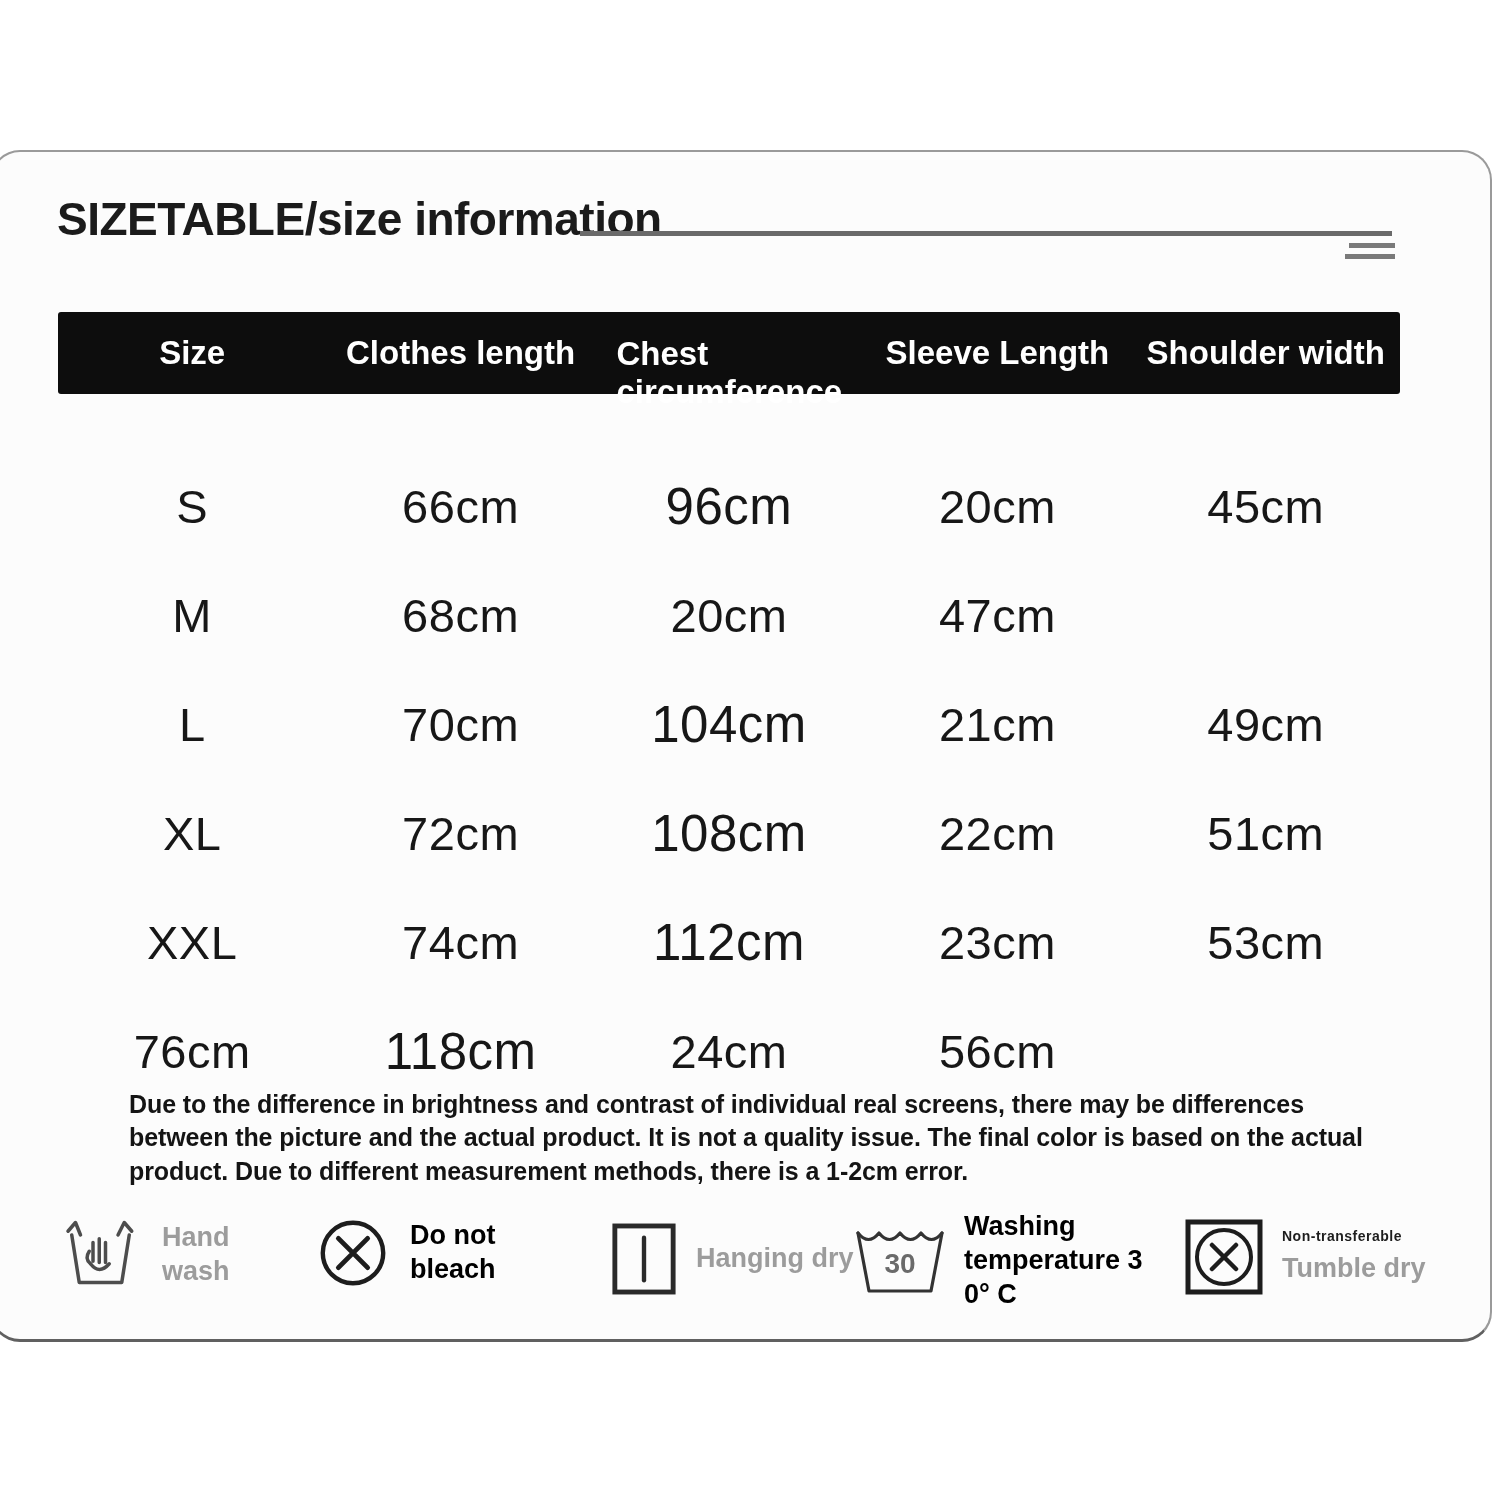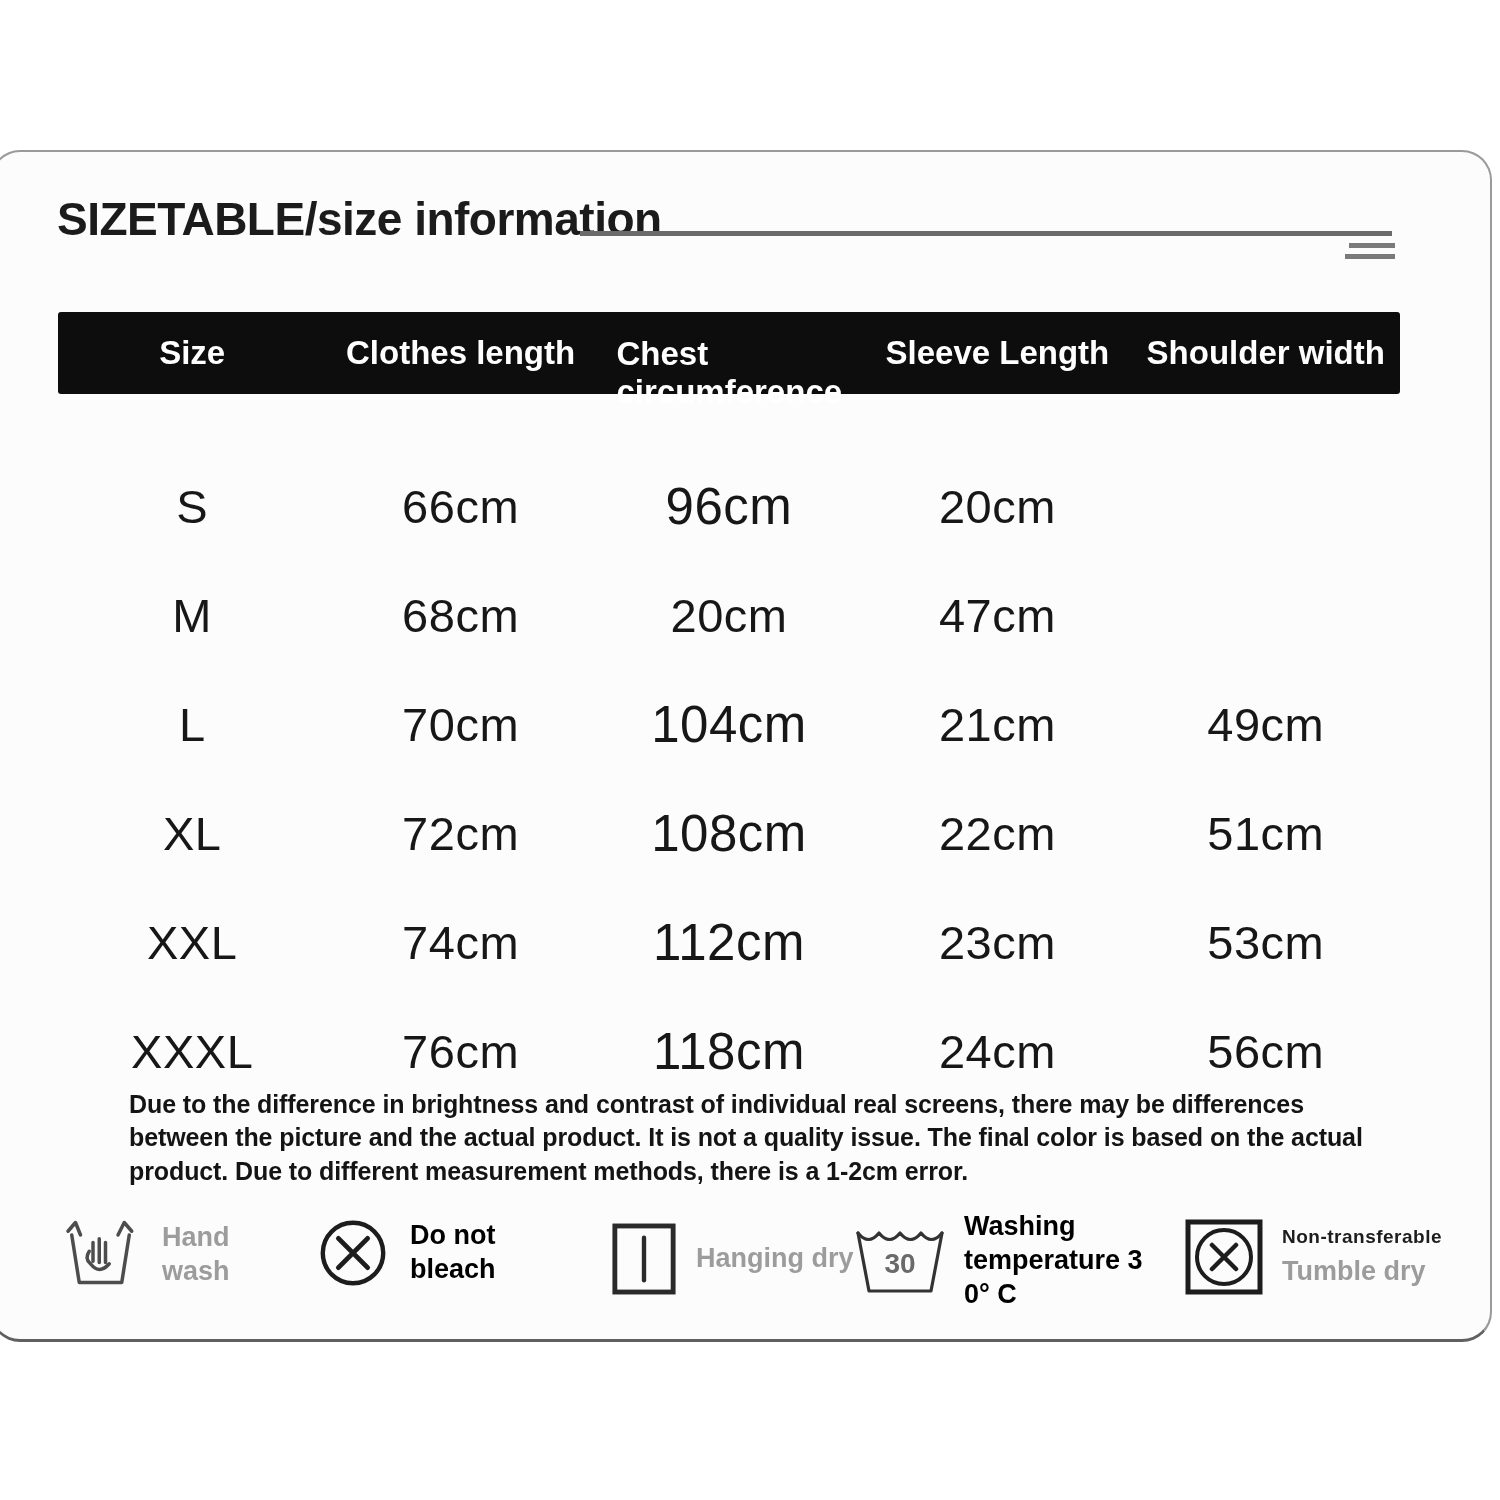--- a/index.html
+++ b/index.html
@@ -52,21 +52,21 @@
   .care-row{position:absolute;left:0;top:1058px;width:1500px;height:140px;}
   .care{position:absolute;display:flex;align-items:center;}
   .care:nth-child(1){left:70px;top:10px;}
   .care:nth-child(2){left:322px;top:4px;}
   .care:nth-child(3){left:618px;top:12px;}
   .care:nth-child(4){left:862px;top:0px;}
   .care:nth-child(5){left:1192px;top:8px;}
   .care .glyph{flex:0 0 auto;}
   .care .lbl{margin-left:18px;font-weight:bold;font-size:27px;line-height:1.25;color:#000000;}
   .care .lbl.muted{color:#9c9c9c;}
-  .care .lbl .small{display:block;font-size:19px;color:#1d1d1d;letter-spacing:0.5px;margin-bottom:6px;}
+  .care .lbl .small{display:block;font-size:14px;color:#1d1d1d;letter-spacing:0.5px;margin-bottom:6px;}
   .care svg{display:block;}
 </style>
 </head>
 <body>
 
 <div class="page">
   <div class="card">
 
     <div class="card-title">SIZETABLE/size information</div>
     <div class="rule-main"></div>
@@ -89,20 +89,21 @@
         <div class="hcell">
           <span>Shoulder width</span>
         </div>
       </div>
     <div class="tbody">
         <div class="trow">
           <div class="tcell">S</div>
           <div class="tcell">66cm</div>
           <div class="tcell chest">96cm</div>
           <div class="tcell">20cm</div>
+          <div class="tcell">45cm</div>
         </div>
         <div class="trow">
           <div class="tcell">M</div>
           <div class="tcell">68cm</div>
           <div class="tcell">20cm</div>
           <div class="tcell">47cm</div>
         </div>
         <div class="trow">
           <div class="tcell">L</div>
           <div class="tcell">70cm</div>
@@ -118,21 +119,20 @@
           <div class="tcell">51cm</div>
         </div>
         <div class="trow">
           <div class="tcell">XXL</div>
           <div class="tcell">74cm</div>
           <div class="tcell chest">112cm</div>
           <div class="tcell">23cm</div>
           <div class="tcell">53cm</div>
         </div>
         <div class="trow">
-          <div class="tcell">XXXL</div>
           <div class="tcell">76cm</div>
           <div class="tcell chest">118cm</div>
           <div class="tcell">24cm</div>
           <div class="tcell">56cm</div>
         </div>
       </div>
 
     <div class="disclaimer">Due to the difference in brightness and contrast of individual real screens, there may be differences between the picture and the actual product. It is not a quality issue. The final color is based on the actual product. Due to different measurement methods, there is a 1-2cm error.</div>
 
     <div class="care-row">

